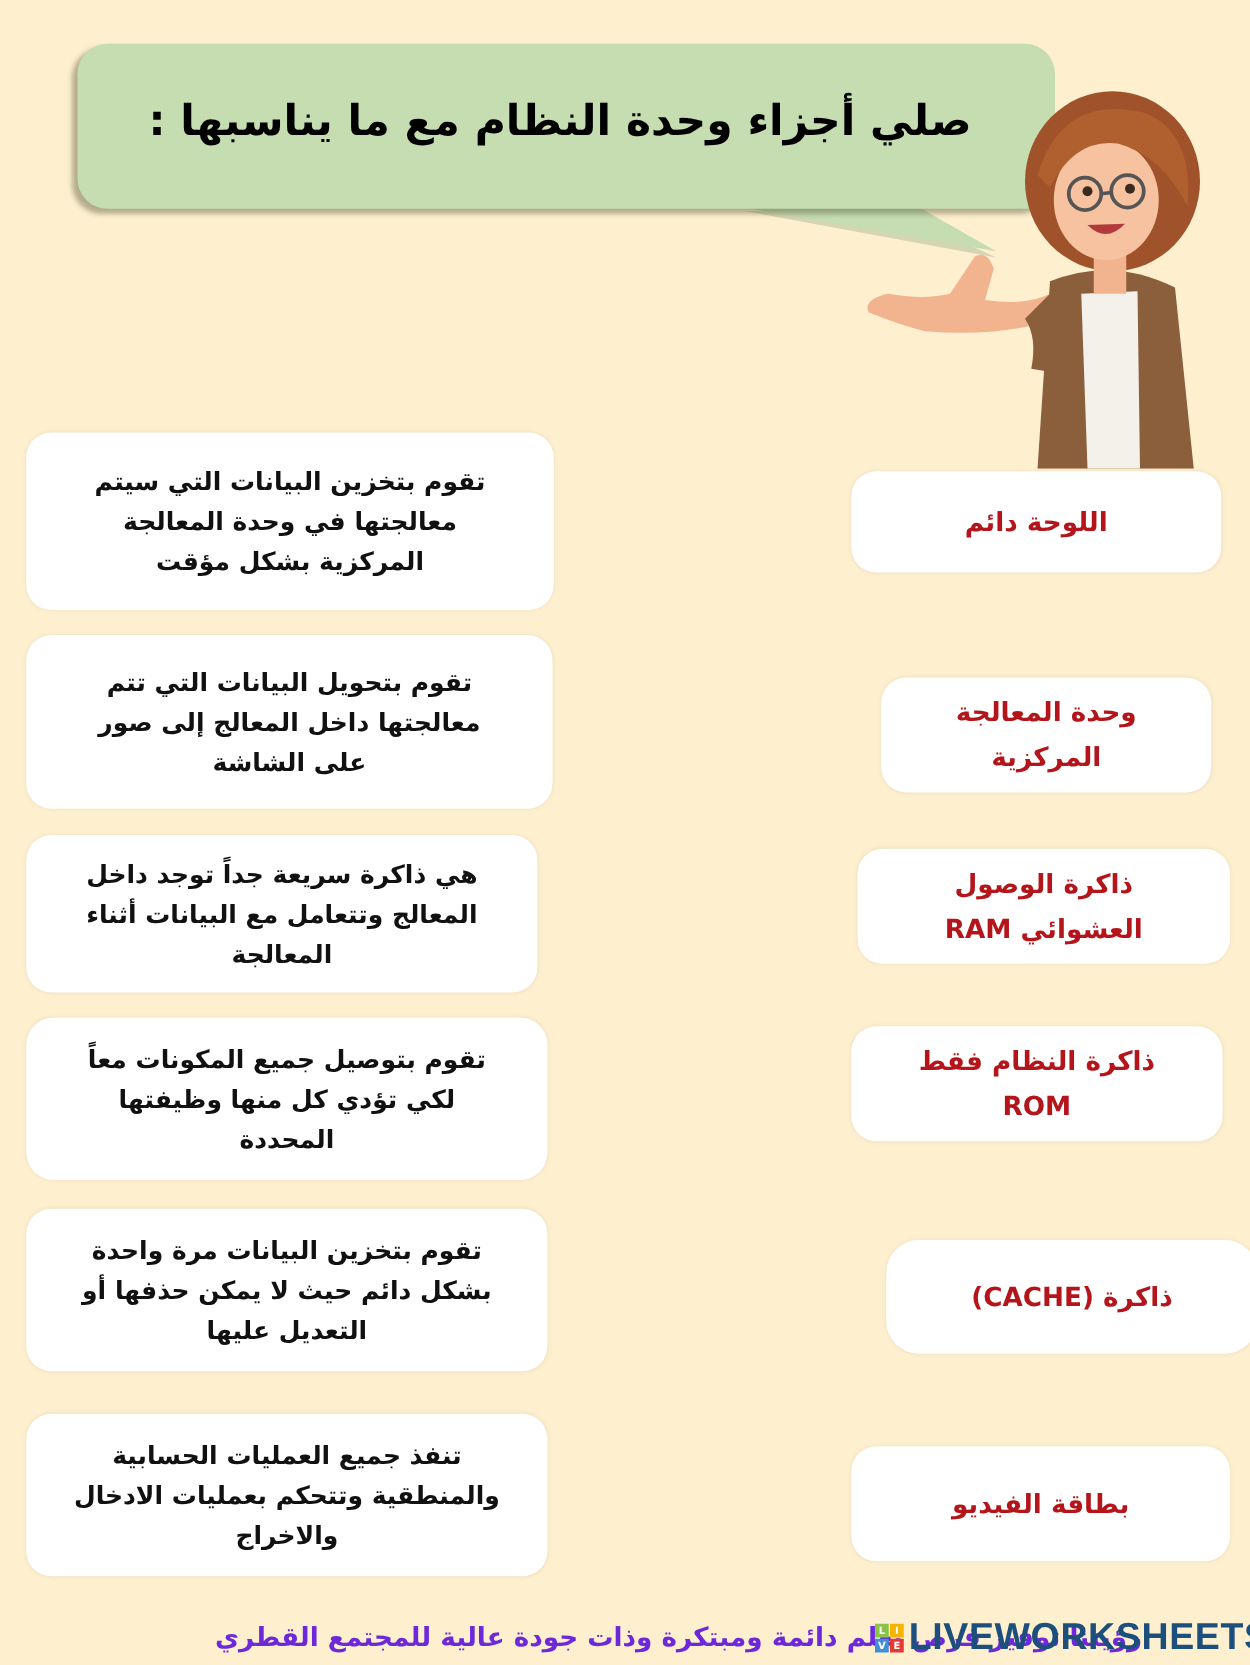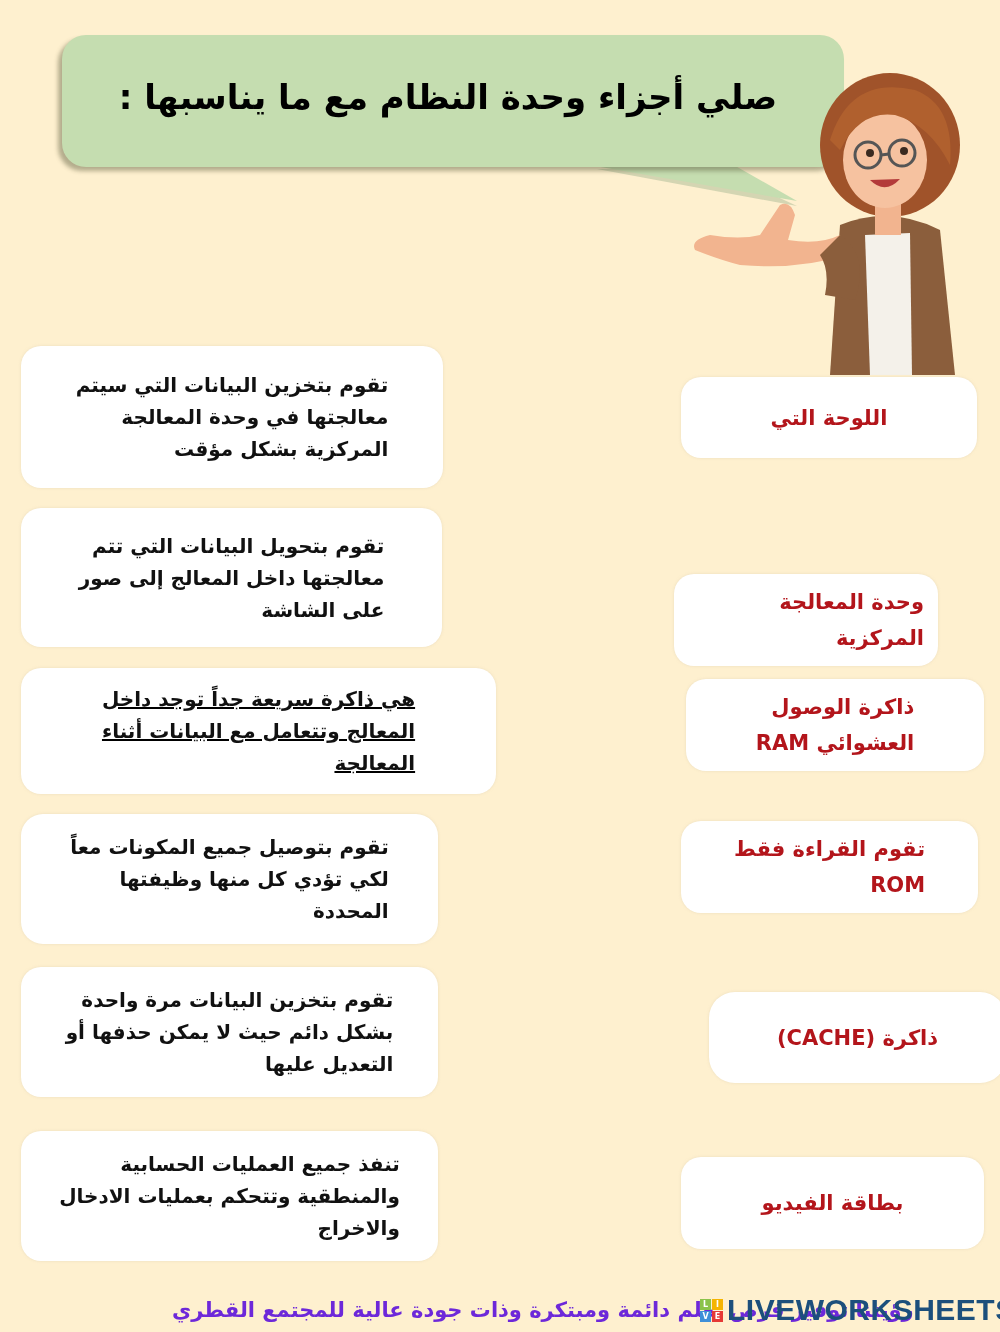--- a/index.html
+++ b/index.html
@@ -20,21 +20,21 @@
     }
     .title {
       font-size: 34px; font-weight: bold; color: #000;
       margin-top: -8px; padding-right: 30px; margin-left: 20px;
     }
     .teacher { position: absolute; left: 680px; top: 55px; width: 300px; height: 320px; }
     .card {
       position: absolute; background: #FFFFFF; border-radius: 20px;
       box-shadow: 0 0 3px rgba(200,190,160,0.35);
       display: flex; align-items: center; justify-content: center;
-      text-align: right; direction: rtl; box-sizing: border-box;
+      text-align: center; direction: rtl; box-sizing: border-box;
     }
     .desc {
       font-size: 20px; font-weight: bold; color: #111; line-height: 32px;
       padding: 0 22px; white-space: pre-line;
     }
     .term {
       font-size: 21px; font-weight: bold; color: #B3151B; line-height: 36px;
       padding: 0 14px; white-space: pre-line;
     }
     .footer {
@@ -99,21 +99,21 @@
 <div class="card" style="left:21px;top:346px;width:422px;height:142px;">
   <div class="desc">تقوم بتخزين البيانات التي سيتم
 معالجتها في وحدة المعالجة
 المركزية بشكل مؤقت</div>
 </div>
 <div class="card" style="left:21px;top:508px;width:421px;height:139px;">
   <div class="desc">تقوم بتحويل البيانات التي تتم
 معالجتها داخل المعالج إلى صور
 على الشاشة</div>
 </div>
-<div class="card" style="left:21px;top:668px;width:475px;height:126px;text-decoration:underline;">
+<div class="card" style="left:21px;top:668px;width:409px;height:126px;">
   <div class="desc">هي ذاكرة سريعة جداً توجد داخل
 المعالج وتتعامل مع البيانات أثناء
 المعالجة</div>
 </div>
 <div class="card" style="left:21px;top:814px;width:417px;height:130px;border-radius:22px;">
   <div class="desc">تقوم بتوصيل جميع المكونات معاً
 لكي تؤدي كل منها وظيفتها
 المحددة</div>
 </div>
 <div class="card" style="left:21px;top:967px;width:417px;height:130px;">
@@ -121,31 +121,31 @@
 بشكل دائم حيث لا يمكن حذفها أو
 التعديل عليها</div>
 </div>
 <div class="card" style="left:21px;top:1131px;width:417px;height:130px;">
   <div class="desc">تنفذ جميع العمليات الحسابية
 والمنطقية وتتحكم بعمليات الادخال
 والاخراج</div>
 </div>
 
 <div class="card" style="left:681px;top:377px;width:296px;height:81px;">
-  <div class="term">اللوحة التي</div>
+  <div class="term">اللوحة دائم</div>
 </div>
-<div class="card" style="left:674px;top:542px;width:264px;height:92px;margin-top:32px;">
+<div class="card" style="left:705px;top:542px;width:264px;height:92px;">
   <div class="term">وحدة المعالجة المركزية</div>
 </div>
 <div class="card" style="left:686px;top:679px;width:298px;height:92px;">
   <div class="term">ذاكرة الوصول
 العشوائي RAM</div>
 </div>
 <div class="card" style="left:681px;top:821px;width:297px;height:92px;">
-  <div class="term">تقوم القراءة فقط
+  <div class="term">ذاكرة النظام فقط
 ROM</div>
 </div>
 <div class="card" style="left:709px;top:992px;width:297px;height:91px;border-radius:26px;">
   <div class="term">ذاكرة (CACHE)</div>
 </div>
 <div class="card" style="left:681px;top:1157px;width:303px;height:92px;">
   <div class="term">بطاقة الفيديو</div>
 </div>
 
 <div class="footer">رؤيتنا توفير فرص تعلم دائمة ومبتكرة وذات جودة عالية للمجتمع القطري</div>

